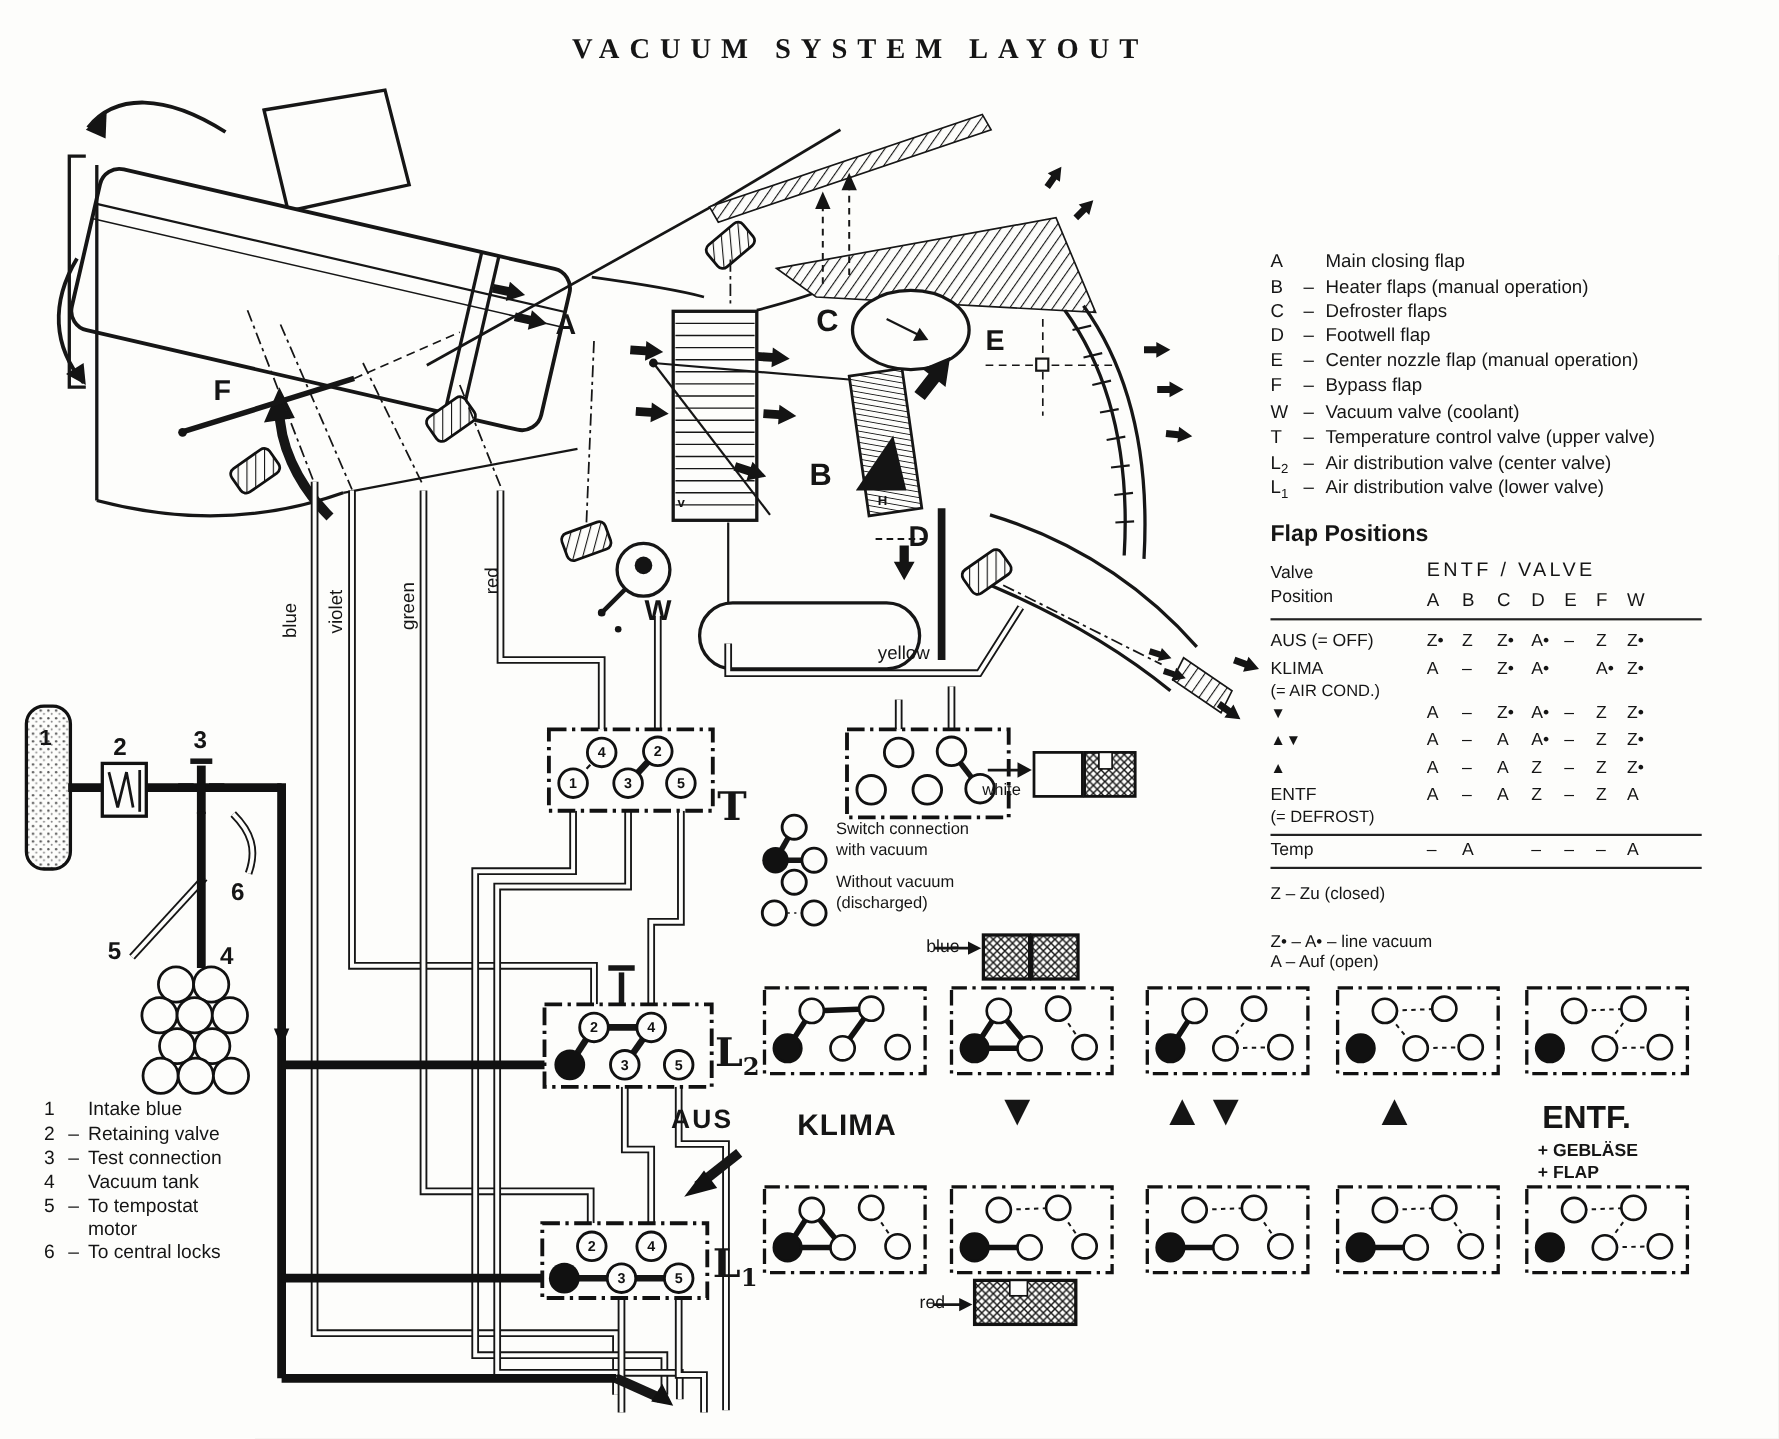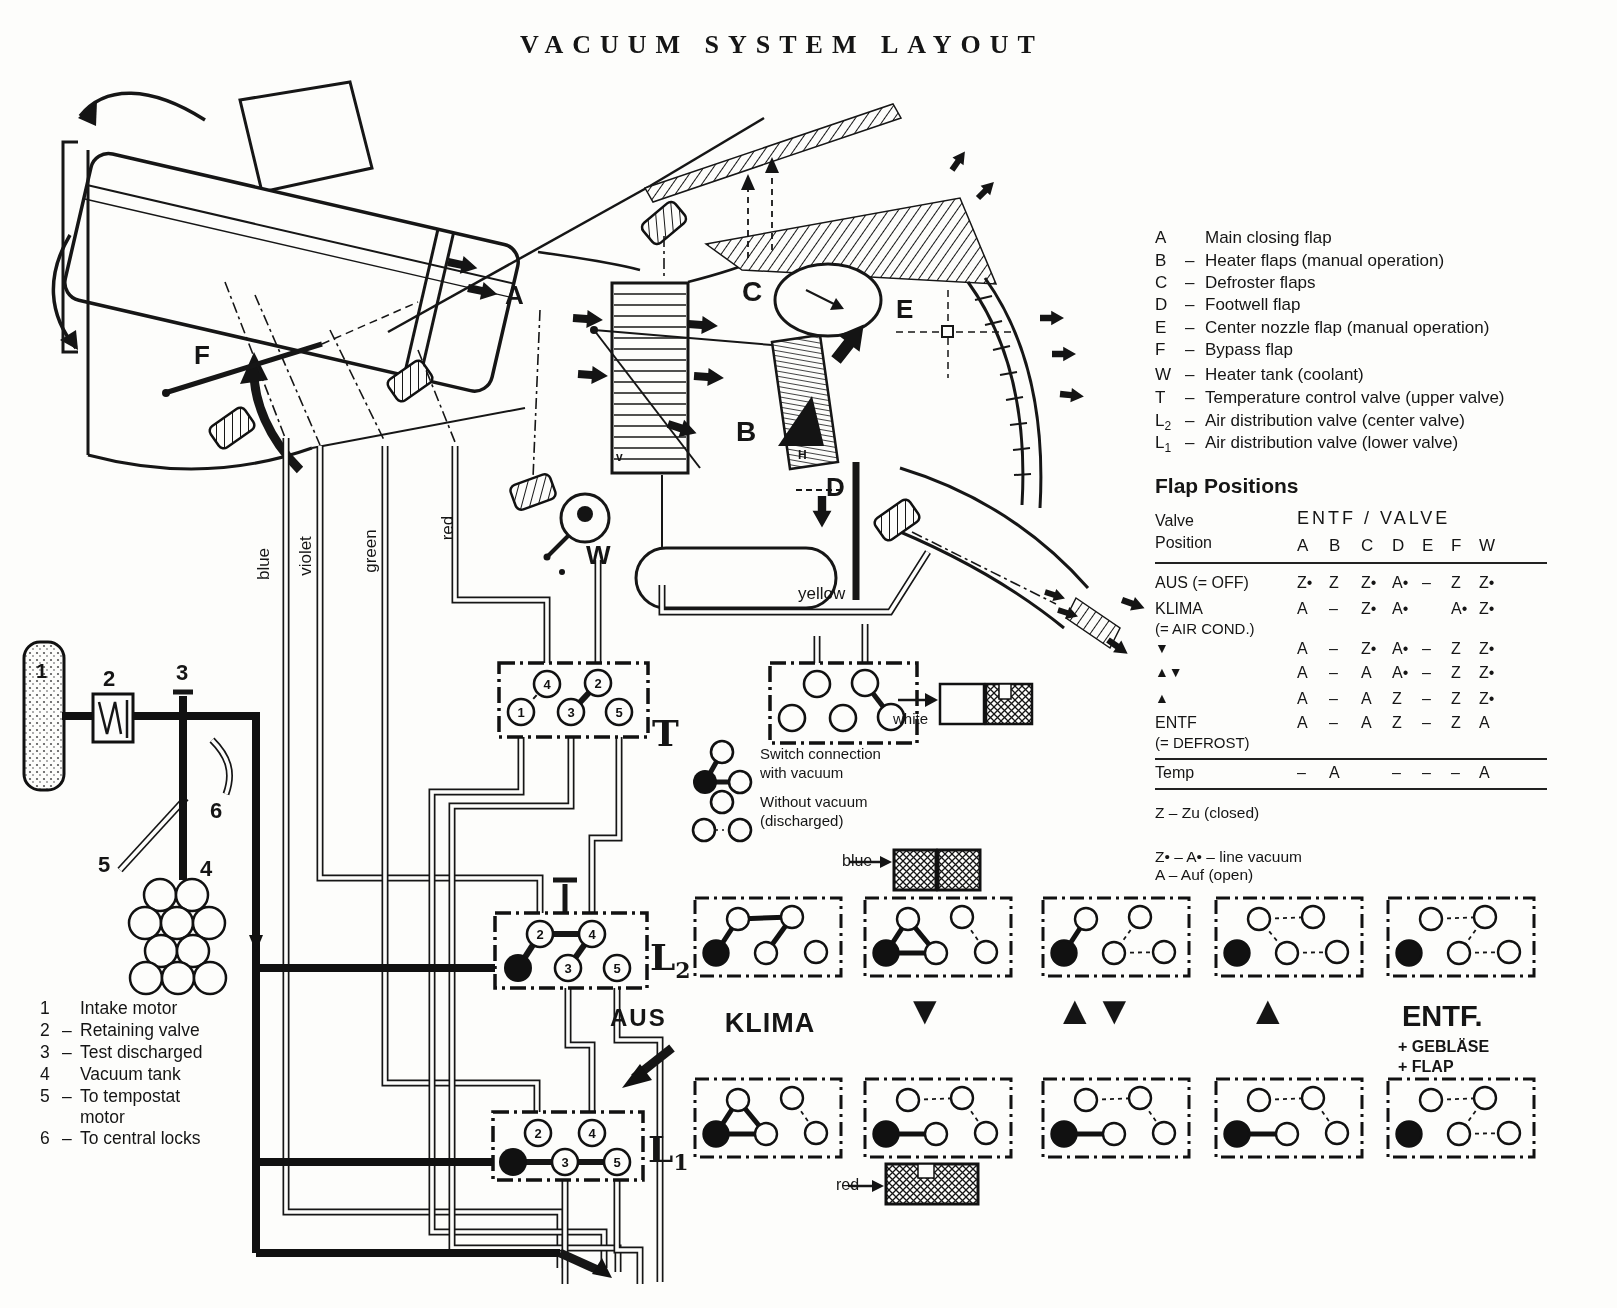--- a/index.html
+++ b/index.html
@@ -418,21 +418,21 @@
 <div class="abs" style="left:98px;top:852px;font-size:22px;font-weight:bold;">5</div>
 <div class="abs" style="left:210px;top:798px;font-size:22px;font-weight:bold;">6</div>
 
 <div>
   <div class="leg-item" style="top:228px;"><span class="lk"><span>A</span><sub></sub></span><span class="ld"></span><span>Main closing flap</span></div>
   <div class="leg-item" style="top:251px;"><span class="lk"><span>B</span><sub></sub></span><span class="ld">–</span><span>Heater flaps (manual operation)</span></div>
   <div class="leg-item" style="top:273px;"><span class="lk"><span>C</span><sub></sub></span><span class="ld">–</span><span>Defroster flaps</span></div>
   <div class="leg-item" style="top:295px;"><span class="lk"><span>D</span><sub></sub></span><span class="ld">–</span><span>Footwell flap</span></div>
   <div class="leg-item" style="top:318px;"><span class="lk"><span>E</span><sub></sub></span><span class="ld">–</span><span>Center nozzle flap (manual operation)</span></div>
   <div class="leg-item" style="top:340px;"><span class="lk"><span>F</span><sub></sub></span><span class="ld">–</span><span>Bypass flap</span></div>
-  <div class="leg-item" style="top:365px;"><span class="lk"><span>W</span><sub></sub></span><span class="ld">–</span><span>Heater tank (coolant)</span></div>
+  <div class="leg-item" style="top:365px;"><span class="lk"><span>W</span><sub></sub></span><span class="ld">–</span><span>Vacuum valve (coolant)</span></div>
   <div class="leg-item" style="top:388px;"><span class="lk"><span>T</span><sub></sub></span><span class="ld">–</span><span>Temperature control valve (upper valve)</span></div>
   <div class="leg-item" style="top:411px;"><span class="lk"><span>L</span><sub>2</sub></span><span class="ld">–</span><span>Air distribution valve (center valve)</span></div>
   <div class="leg-item" style="top:433px;"><span class="lk"><span>L</span><sub>1</sub></span><span class="ld">–</span><span>Air distribution valve (lower valve)</span></div>
 </div>
 
 <div>
   <div class="abs fp-head" style="left:1155px;top:474px;">Flap Positions</div>
   <div class="abs" style="left:1155px;top:512px;font-size:16px;">Valve</div>
   <div class="abs" style="left:1155px;top:534px;font-size:16px;">Position</div>
   <div class="abs" style="left:1297px;top:508px;font-size:18px;letter-spacing:3px;">ENTF / VALVE</div>
@@ -520,23 +520,23 @@
         <span class="fp-v" style="left:296px;">–</span>
         <span class="fp-v" style="left:324px;">A</span>
   </div>
   <div class="hr" style="left:1155px;top:788px;width:392px;"></div>
   <div class="note" style="top:804px;">Z – Zu (closed)</div>
   <div class="note" style="top:824px;margin-top:42px;">A – Auf (open)</div>
   <div class="note" style="top:848px;">Z• – A• – line vacuum</div>
 </div>
 
 <div>
-  <div class="num-item" style="top:998px;"><span class="nn">1</span><span class="nd"></span><span>Intake motor</span></div>
+  <div class="num-item" style="top:998px;"><span class="nn">1</span><span class="nd"></span><span>Intake blue</span></div>
   <div class="num-item" style="top:1020px;"><span class="nn">2</span><span class="nd">–</span><span>Retaining valve</span></div>
-  <div class="num-item" style="top:1042px;"><span class="nn">3</span><span class="nd">–</span><span>Test discharged</span></div>
+  <div class="num-item" style="top:1042px;"><span class="nn">3</span><span class="nd">–</span><span>Test connection</span></div>
   <div class="num-item" style="top:1064px;"><span class="nn">4</span><span class="nd"></span><span>Vacuum tank</span></div>
   <div class="num-item" style="top:1086px;"><span class="nn">5</span><span class="nd">–</span><span>To tempostat</span></div>
   <div class="num-item" style="left:80px;top:1107px;">motor</div>
   <div class="num-item" style="top:1128px;"><span class="nn">6</span><span class="nd">–</span><span>To central locks</span></div>
 </div>
 
 <div class="sw-leg" style="left:760px;top:744px;">
   <div>Switch connection</div>
       <div>with vacuum</div>
 </div>

